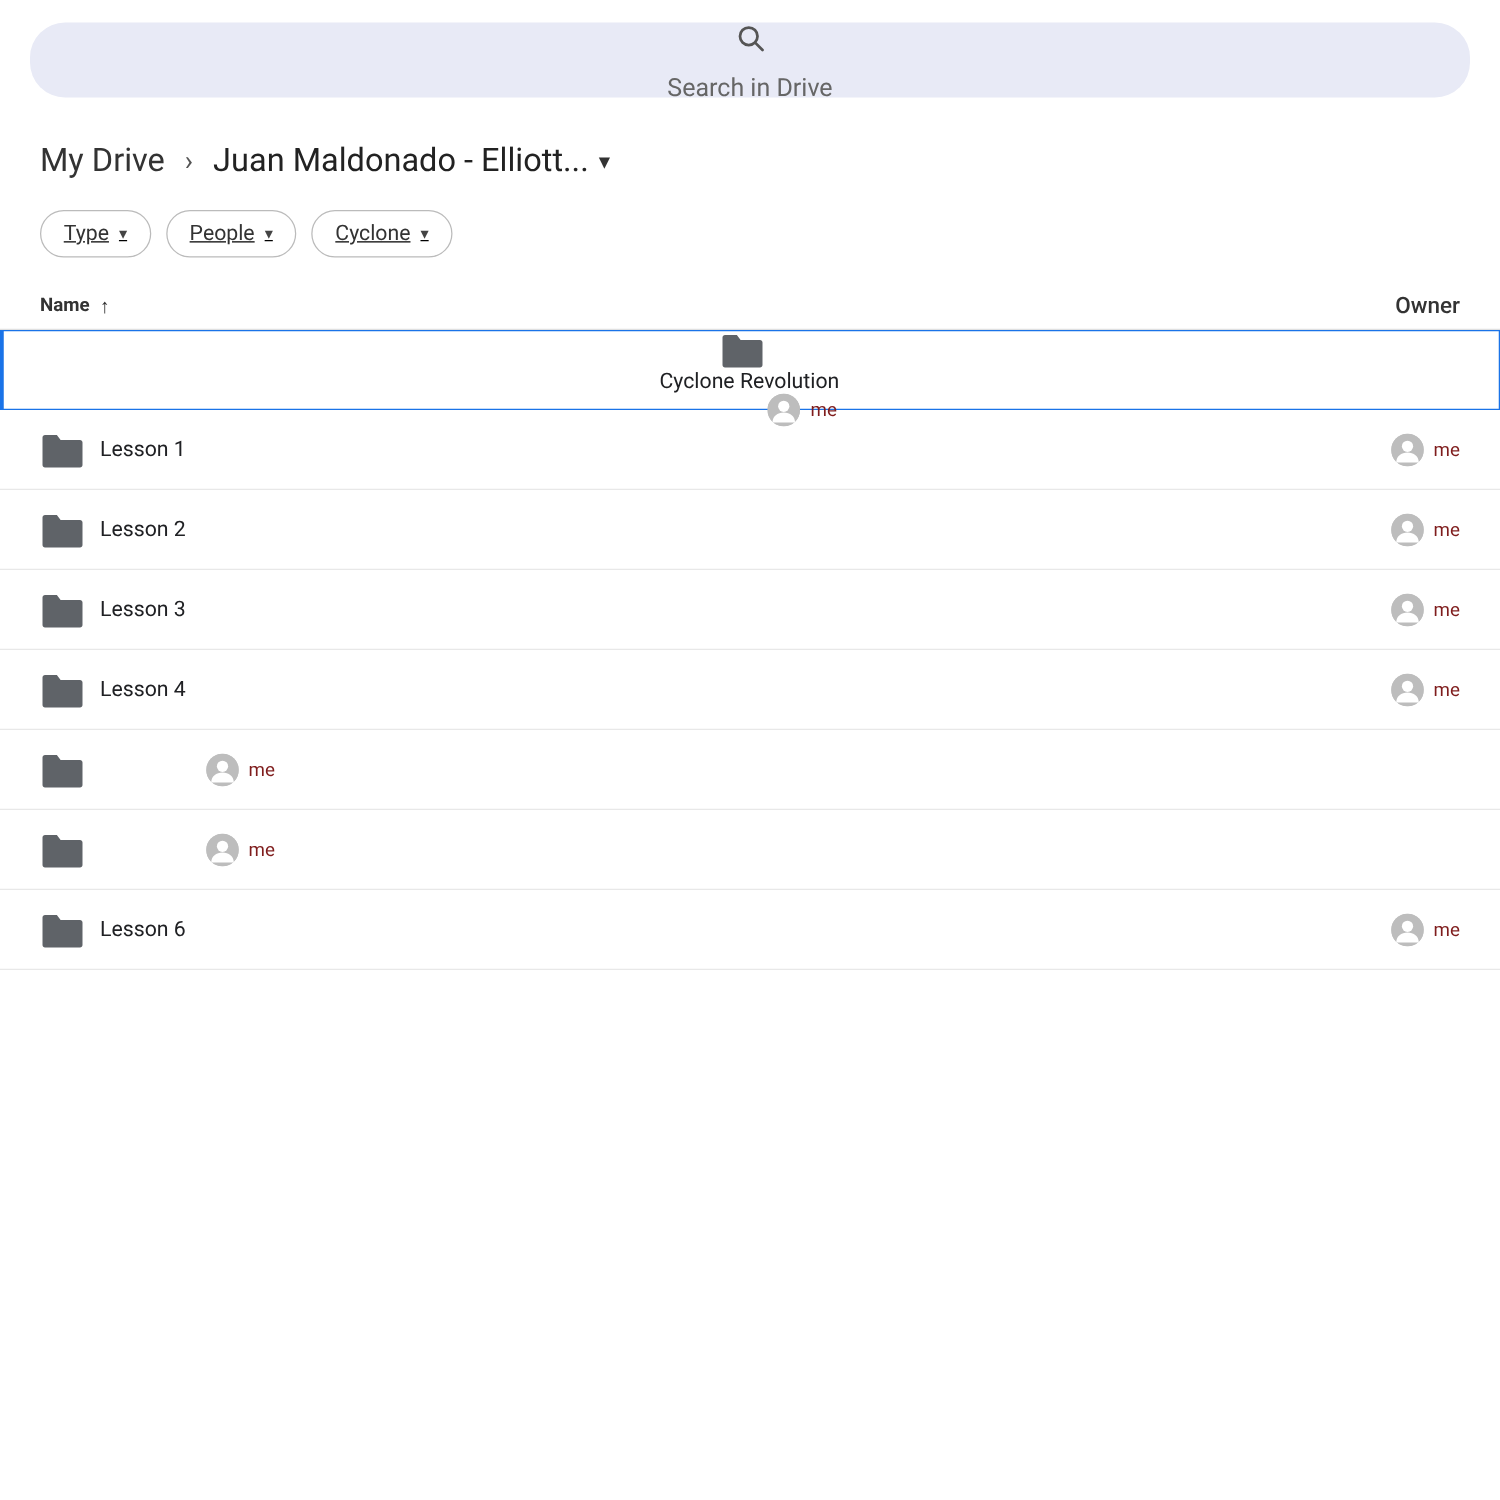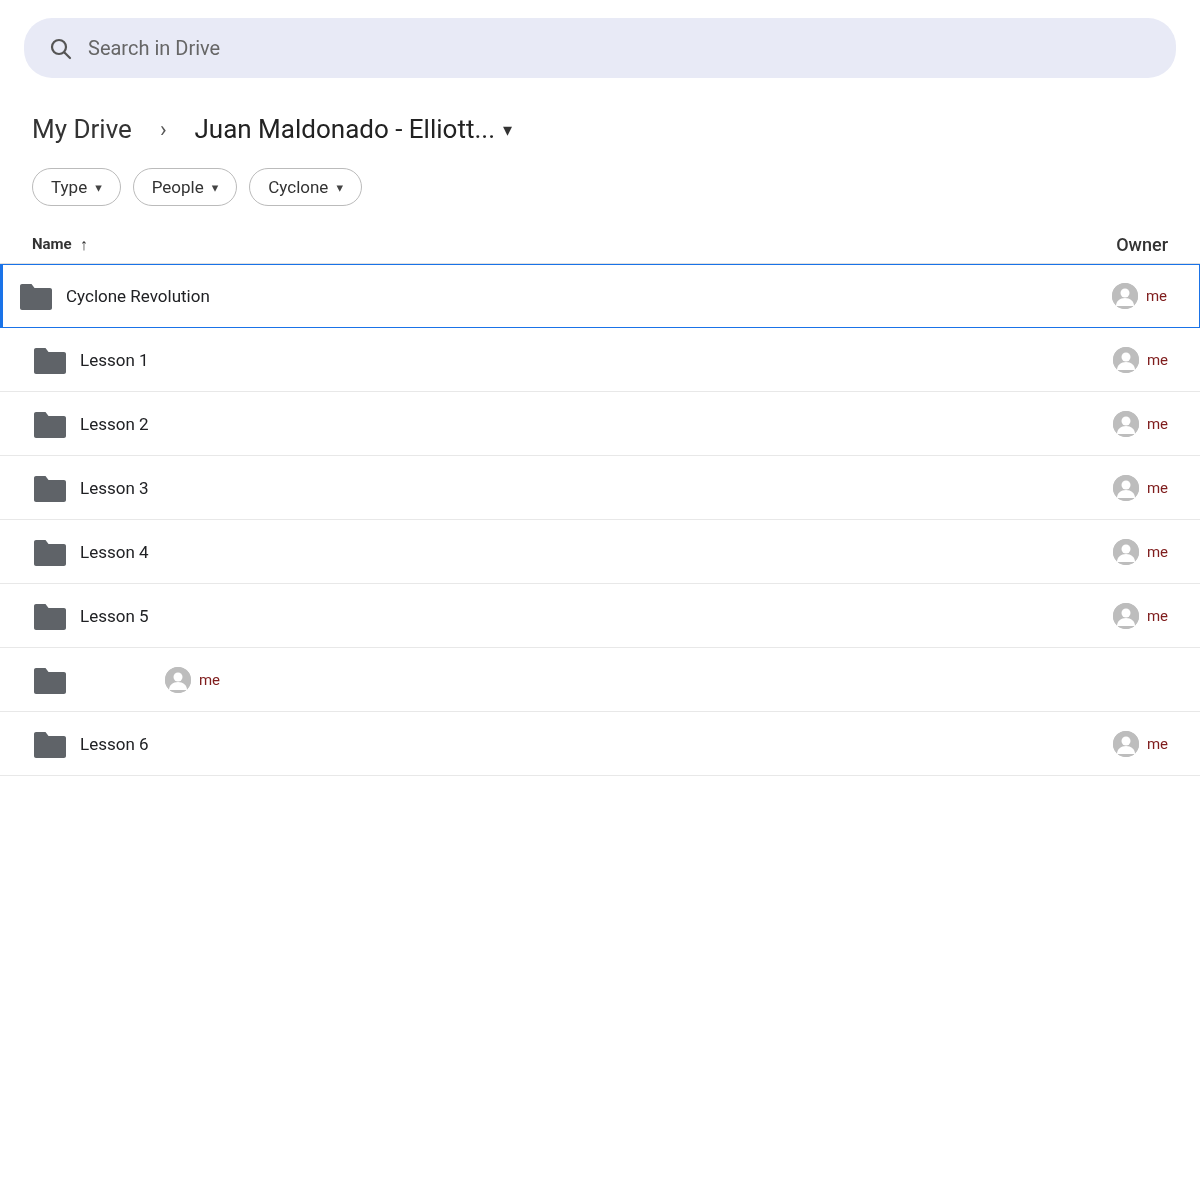--- a/index.html
+++ b/index.html
@@ -19,20 +19,21 @@
     
     .search-bar {
       background: #e8eaf6;
       border-radius: 28px;
       margin: 18px 24px 18px 24px;
       padding: 0 24px;
       height: 60px;
       display: flex;
       align-items: center;
       gap: 16px;
+      flex-direction: column;
     }
 
     .search-icon-wrap {
       color: #444;
       font-size: 24px;
       display: flex;
       align-items: center;
     }
 
     .search-input-fake {
@@ -42,21 +43,21 @@
       border: none;
       outline: none;
       flex: 1;
     }
 
     
     .breadcrumb-row {
       display: flex;
       align-items: center;
       padding: 18px 32px 12px 32px;
-      gap: 28px;
+      gap: 16px;
     }
 
     .breadcrumb-my-drive {
       font-size: 26px;
       color: #333;
       font-weight: 400;
     }
 
     .breadcrumb-chevron {
       font-size: 22px;
@@ -77,20 +78,21 @@
       font-size: 18px;
       color: #333;
     }
 
     
     .filter-row {
       display: flex;
       align-items: flex-end;
       gap: 12px;
       padding: 12px 32px 20px 32px;
+      text-decoration: underline;
     }
 
     .filter-btn {
       border: 1.5px solid #bbb;
       border-radius: 24px;
       background: #fff;
       padding: 8px 18px;
       font-size: 17px;
       color: #333;
       cursor: pointer;
@@ -151,21 +153,22 @@
       cursor: pointer;
       transition: background 0.15s;
     }
 
     .file-row.selected {
       background: #fff;
       border-left: 3px solid #1a73e8;
       border-top: 1px solid #1a73e8;
       border-bottom: 1px solid #1a73e8;
       border-right: 1px solid #1a73e8;
-      padding-left: 15px;
+      padding-left: 29px;
+      flex-direction: column;
     }
 
     .file-icon-wrap {
       width: 48px;
       display: flex;
       align-items: center;
       justify-content: flex-start;
     }
 
     
@@ -342,21 +345,20 @@
         </span>
         <span class="owner-label">me</span>
       </div>
     </div>
     <div class="file-row">
       <div class="file-icon-wrap">
         <svg class="folder-icon" viewBox="0 0 36 30" fill="none" xmlns="http://www.w3.org/2000/svg">
       <path d="M2 5C2 3.9 2.9 3 4 3H13.5L16.5 7H32C33.1 7 34 7.9 34 9V27C34 28.1 33.1 29 32 29H4C2.9 29 2 28.1 2 27V5Z" fill="#5f6368"></path>
     </svg>
       </div>
-      <div class="file-name">Lesson 5</div>
       <div class="owner-cell">
         <span class="owner-avatar">
           <svg width="26" height="26" viewBox="0 0 26 26" fill="none" xmlns="http://www.w3.org/2000/svg">
       <circle cx="13" cy="13" r="13" fill="#bdbdbd"></circle>
       <circle cx="13" cy="10" r="4.5" fill="#fff"></circle>
       <path d="M4 23c0-5 4-8 9-8s9 3 9 8" stroke="#fff" stroke-width="0" fill="#fff"></path>
     </svg>
         </span>
         <span class="owner-label">me</span>
       </div>

